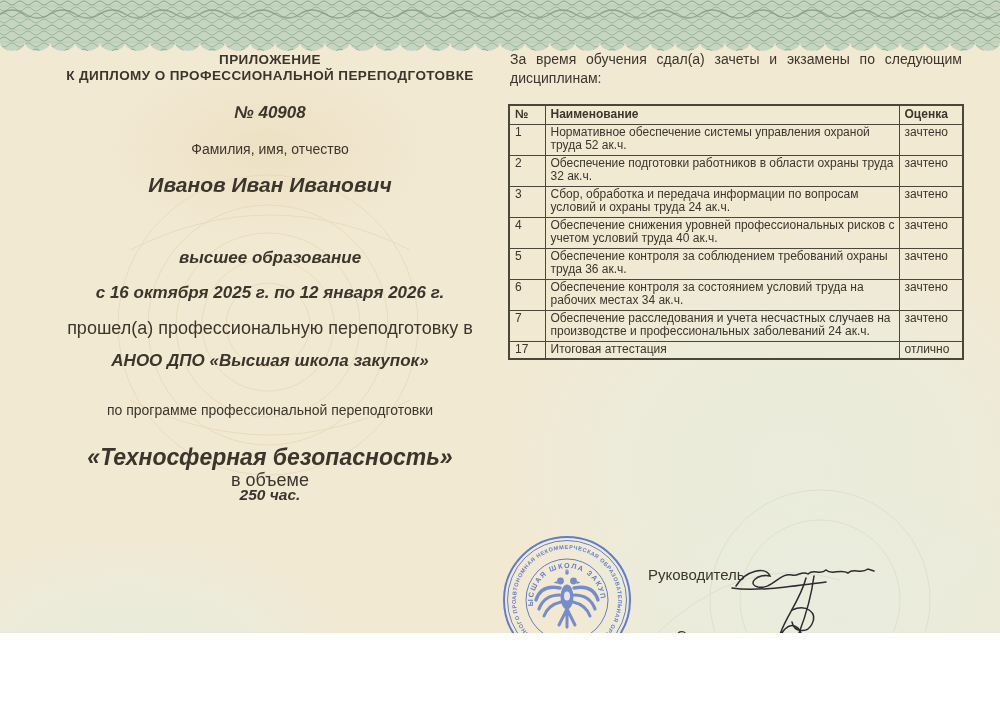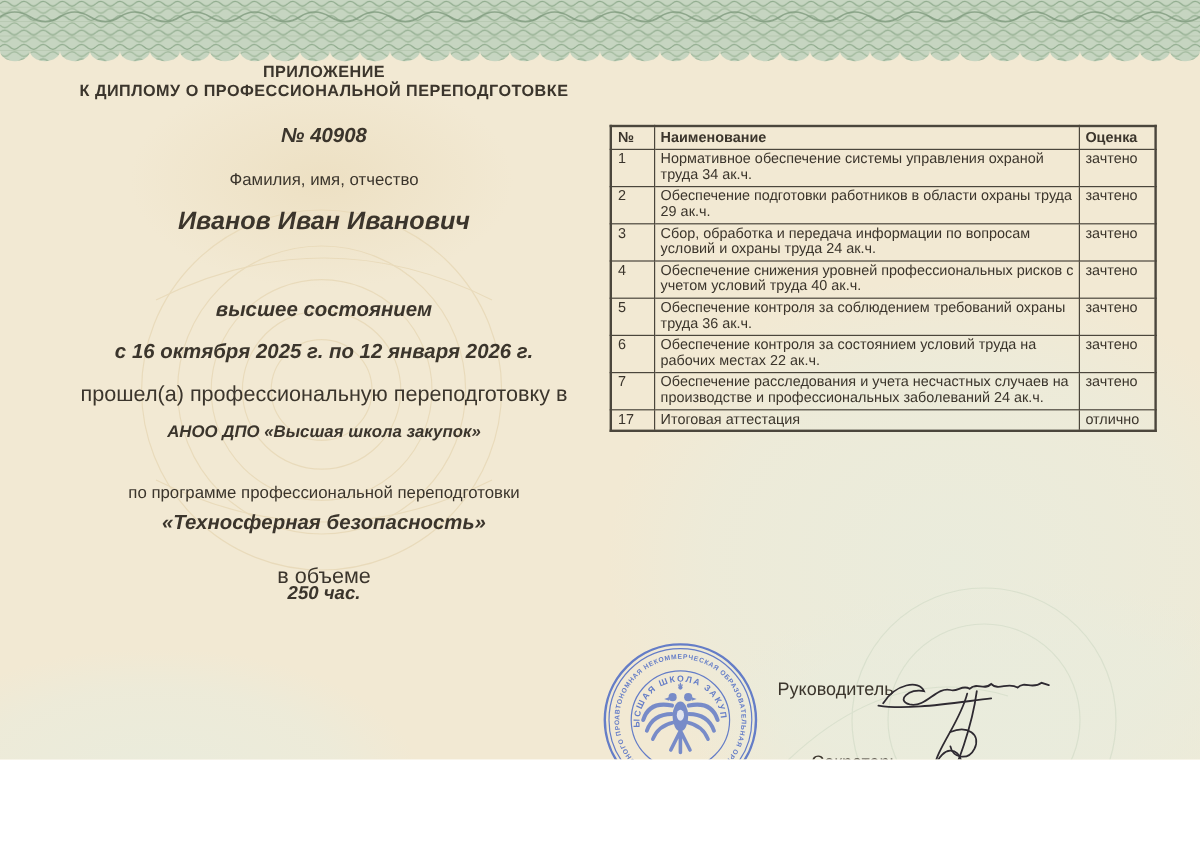--- a/index.html
+++ b/index.html
@@ -99,74 +99,75 @@
   </svg>
 
   <div class="layer left-page">
     <div class="lp-line title" style="top:52px">
       <div>ПРИЛОЖЕНИЕ</div>
       <div>К ДИПЛОМУ О ПРОФЕССИОНАЛЬНОЙ ПЕРЕПОДГОТОВКЕ</div>
     </div>
     <div class="lp-line bi" style="top:103px;font-size:17px">№ 40908</div>
     <div class="lp-line bi" style="top:173px;font-size:21px">Иванов Иван Иванович</div>
     <div class="lp-line plain" style="top:141px">Фамилия, имя, отчество</div>
-    <div class="lp-line bi" style="top:248px;font-size:17px">высшее состоянием</div>
+    <div class="lp-line bi" style="top:248px;font-size:17px">высшее образование</div>
     <div class="lp-line bi" style="top:283px;font-size:17px">с 16 октября 2025 г. по 12 января 2026 г.</div>
     <div class="lp-line plain" style="top:318px;font-size:18px">прошел(а) профессиональную переподготовку в</div>
-    <div class="lp-line bi" style="top:351px;font-size:14px">АНОО ДПО «Высшая школа закупок»</div>
+    <div class="lp-line bi" style="top:351px;font-size:17px">АНОО ДПО «Высшая школа закупок»</div>
     <div class="lp-line plain" style="top:402px">по программе профессиональной переподготовки</div>
-    <div class="lp-line bi" style="top:426px;font-size:17px">«Техносферная безопасность»</div>
+    <div class="lp-line bi" style="top:444px;font-size:23px">«Техносферная безопасность»</div>
     <div class="lp-line plain" style="top:470px;font-size:18px">в объеме</div>
     <div class="lp-line bi" style="top:486px;font-size:15.5px">250 час.</div>
   </div>
 
   <div class="layer right-page">
+    <div class="intro">За время обучения сдал(а) зачеты и экзамены по следующим дисциплинам:</div>
 
     <table class="marks">
       <colgroup>
           <col class="c-num">
           <col class="c-name">
           <col class="c-grade">
         </colgroup>
       <thead>
         <tr>
           <th>№</th>
           <th>Наименование</th>
           <th>Оценка</th>
         </tr>
       </thead>
       <tbody>
         <tr>
           <td>1</td>
-          <td>Нормативное обеспечение системы управления охраной труда 34 ак.ч.</td>
+          <td>Нормативное обеспечение системы управления охраной труда 52 ак.ч.</td>
           <td>зачтено</td>
         </tr>
         <tr>
           <td>2</td>
-          <td>Обеспечение подготовки работников в области охраны труда 29 ак.ч.</td>
+          <td>Обеспечение подготовки работников в области охраны труда 32 ак.ч.</td>
           <td>зачтено</td>
         </tr>
         <tr>
           <td>3</td>
           <td>Сбор, обработка и передача информации по вопросам условий и охраны труда 24 ак.ч.</td>
           <td>зачтено</td>
         </tr>
         <tr>
           <td>4</td>
           <td>Обеспечение снижения уровней профессиональных рисков с учетом условий труда 40 ак.ч.</td>
           <td>зачтено</td>
         </tr>
         <tr>
           <td>5</td>
           <td>Обеспечение контроля за соблюдением требований охраны труда 36 ак.ч.</td>
           <td>зачтено</td>
         </tr>
         <tr>
           <td>6</td>
-          <td>Обеспечение контроля за состоянием условий труда на рабочих местах 22 ак.ч.</td>
+          <td>Обеспечение контроля за состоянием условий труда на рабочих местах 34 ак.ч.</td>
           <td>зачтено</td>
         </tr>
         <tr>
           <td>7</td>
           <td>Обеспечение расследования и учета несчастных случаев на производстве и профессиональных заболеваний 24 ак.ч.</td>
           <td>зачтено</td>
         </tr>
         <tr>
           <td>17</td>
           <td>Итоговая аттестация</td>

